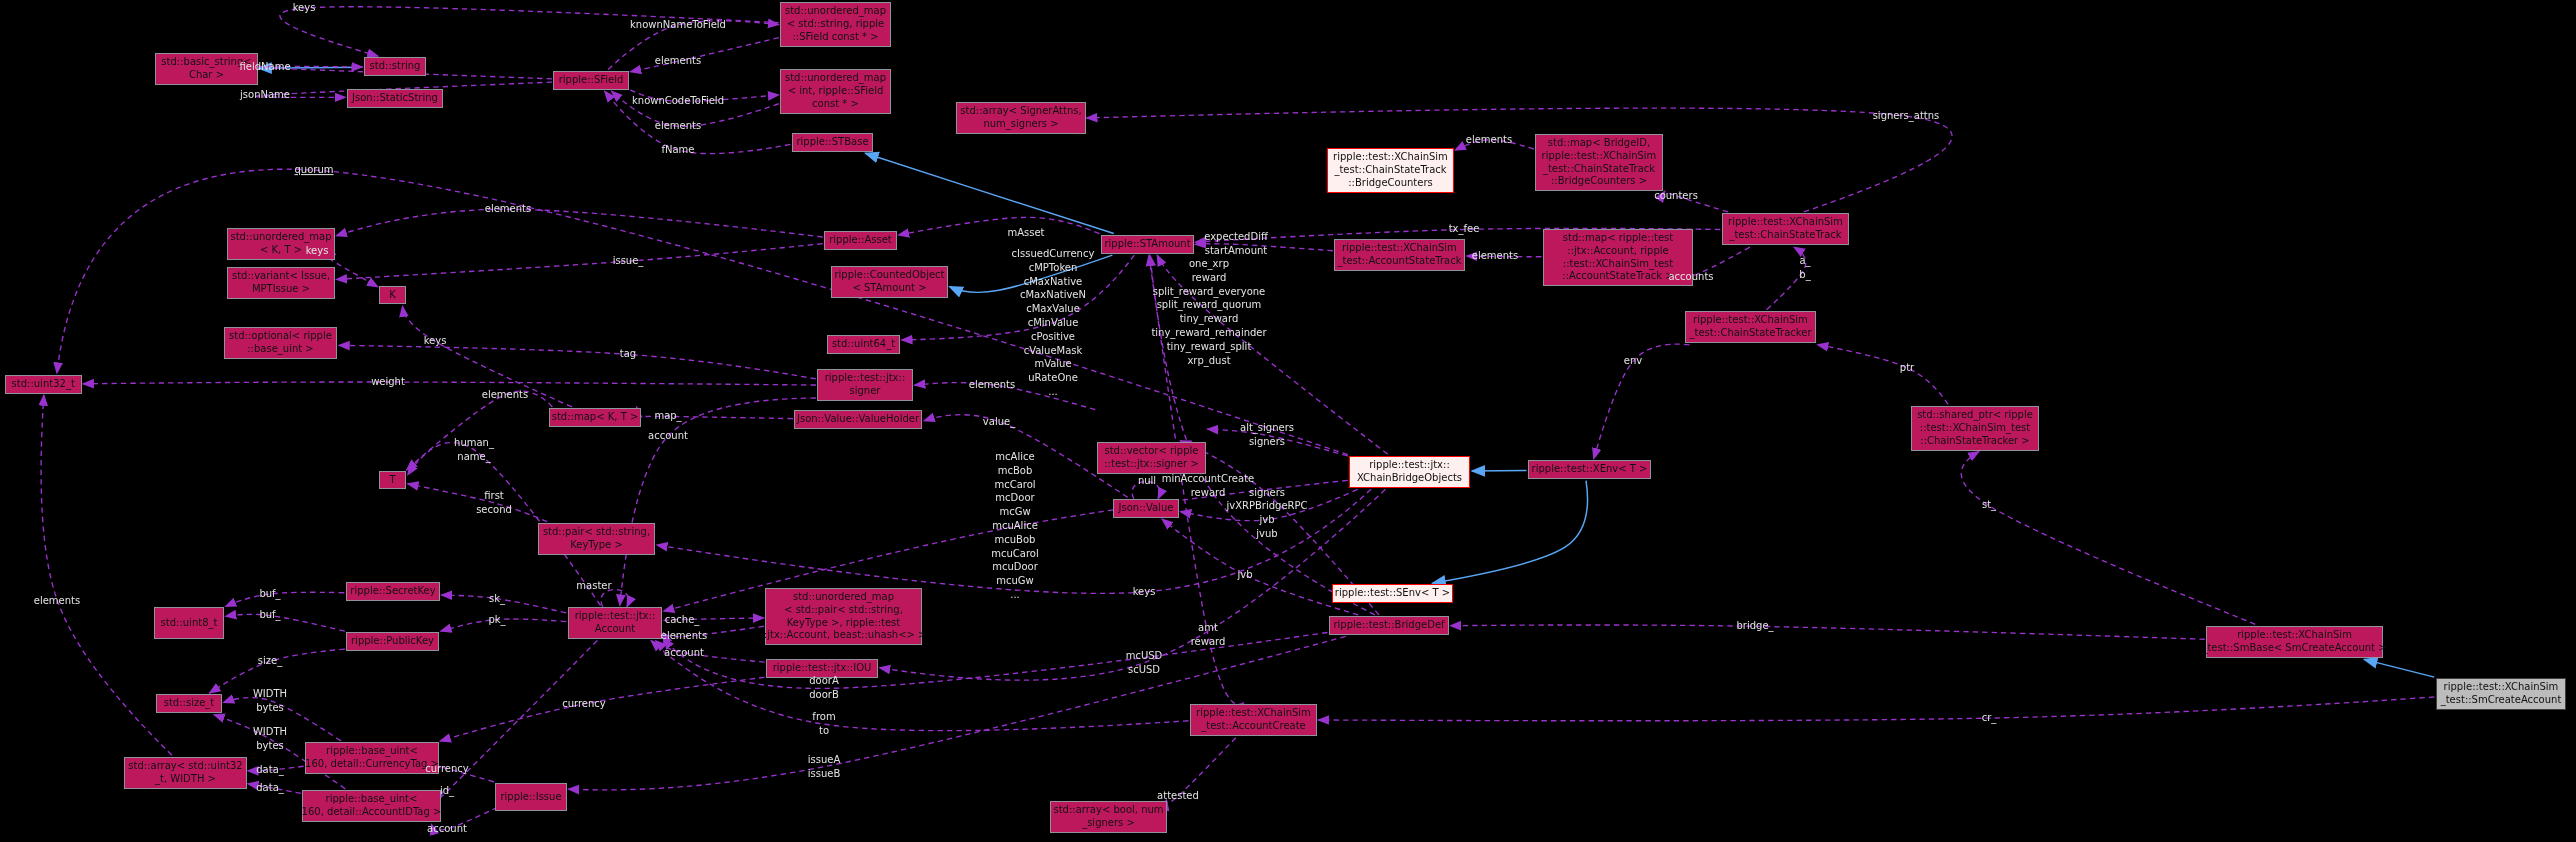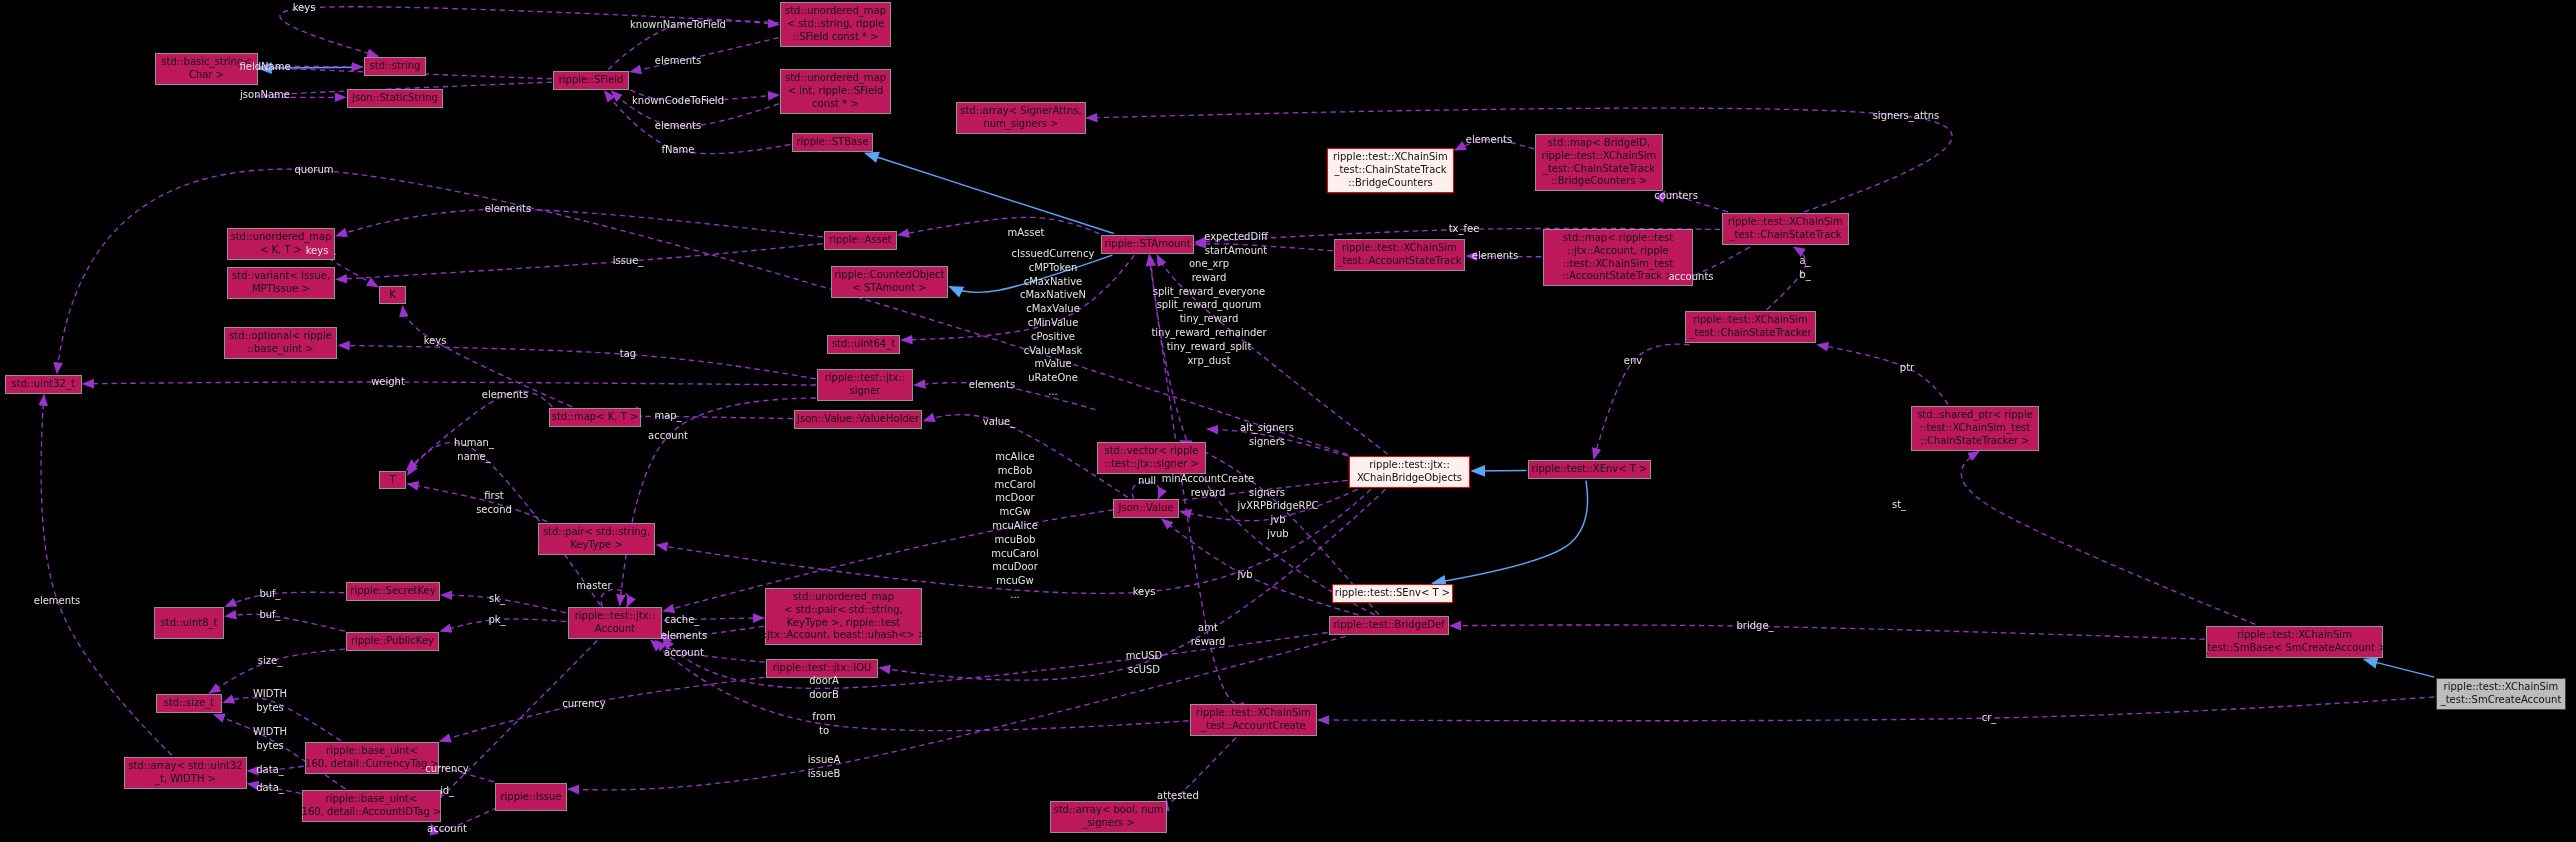--- a/index.html
+++ b/index.html
@@ -250,31 +250,31 @@
 name_</div>
       <div class="edge-label" style="left: 494px; top: 503px;">first
 second</div>
       <div class="edge-label" style="left: 668px; top: 416px;">map_</div>
       <div class="edge-label" style="left: 668px; top: 436px;">account</div>
       <div class="edge-label" style="left: 999px; top: 422px;">value_</div>
       <div class="edge-label" style="left: 1147px; top: 481px;">null</div>
       <div class="edge-label" style="left: 1267px; top: 435px;">alt_signers
 signers</div>
       <div class="edge-label" style="left: 1267px; top: 493px;">signers</div>
-      <div class="edge-label" style="left: 1267px; top: 520px; margin-left: 11px;">jvXRPBridgeRPC
+      <div class="edge-label" style="left: 1267px; top: 520px;">jvXRPBridgeRPC
 jvb
 jvub</div>
       <div class="edge-label" style="left: 1245px; top: 575px;">jvb</div>
       <div class="edge-label" style="left: 1144px; top: 592px;">keys</div>
-      <div class="edge-label" style="left: 314px; top: 170px;">quorum</div>
+      <div class="edge-label" style="left: 314px; top: 170px; text-decoration: underline;">quorum</div>
       <div class="edge-label" style="left: 1633px; top: 361px;">env</div>
       <div class="edge-label" style="left: 1805px; top: 268px;">a_
 b_</div>
       <div class="edge-label" style="left: 1907px; top: 368px;">ptr</div>
-      <div class="edge-label" style="left: 1899px; top: 505px; text-align: center;">st_</div>
+      <div class="edge-label" style="left: 1989px; top: 505px; text-align: center;">st_</div>
       <div class="edge-label" style="left: 1755px; top: 626px;">bridge_</div>
       <div class="edge-label" style="left: 1989px; top: 718px;">cr_</div>
       <div class="edge-label" style="left: 1178px; top: 796px;">attested</div>
       <div class="edge-label" style="left: 594px; top: 586px;">master</div>
       <div class="edge-label" style="left: 497px; top: 599px;">sk_</div>
       <div class="edge-label" style="left: 497px; top: 620px;">pk_</div>
       <div class="edge-label" style="left: 270px; top: 594px;">buf_</div>
       <div class="edge-label" style="left: 270px; top: 615px;">buf_</div>
       <div class="edge-label" style="left: 270px; top: 661px;">size_</div>
       <div class="edge-label" style="left: 270px; top: 701px;">WIDTH

